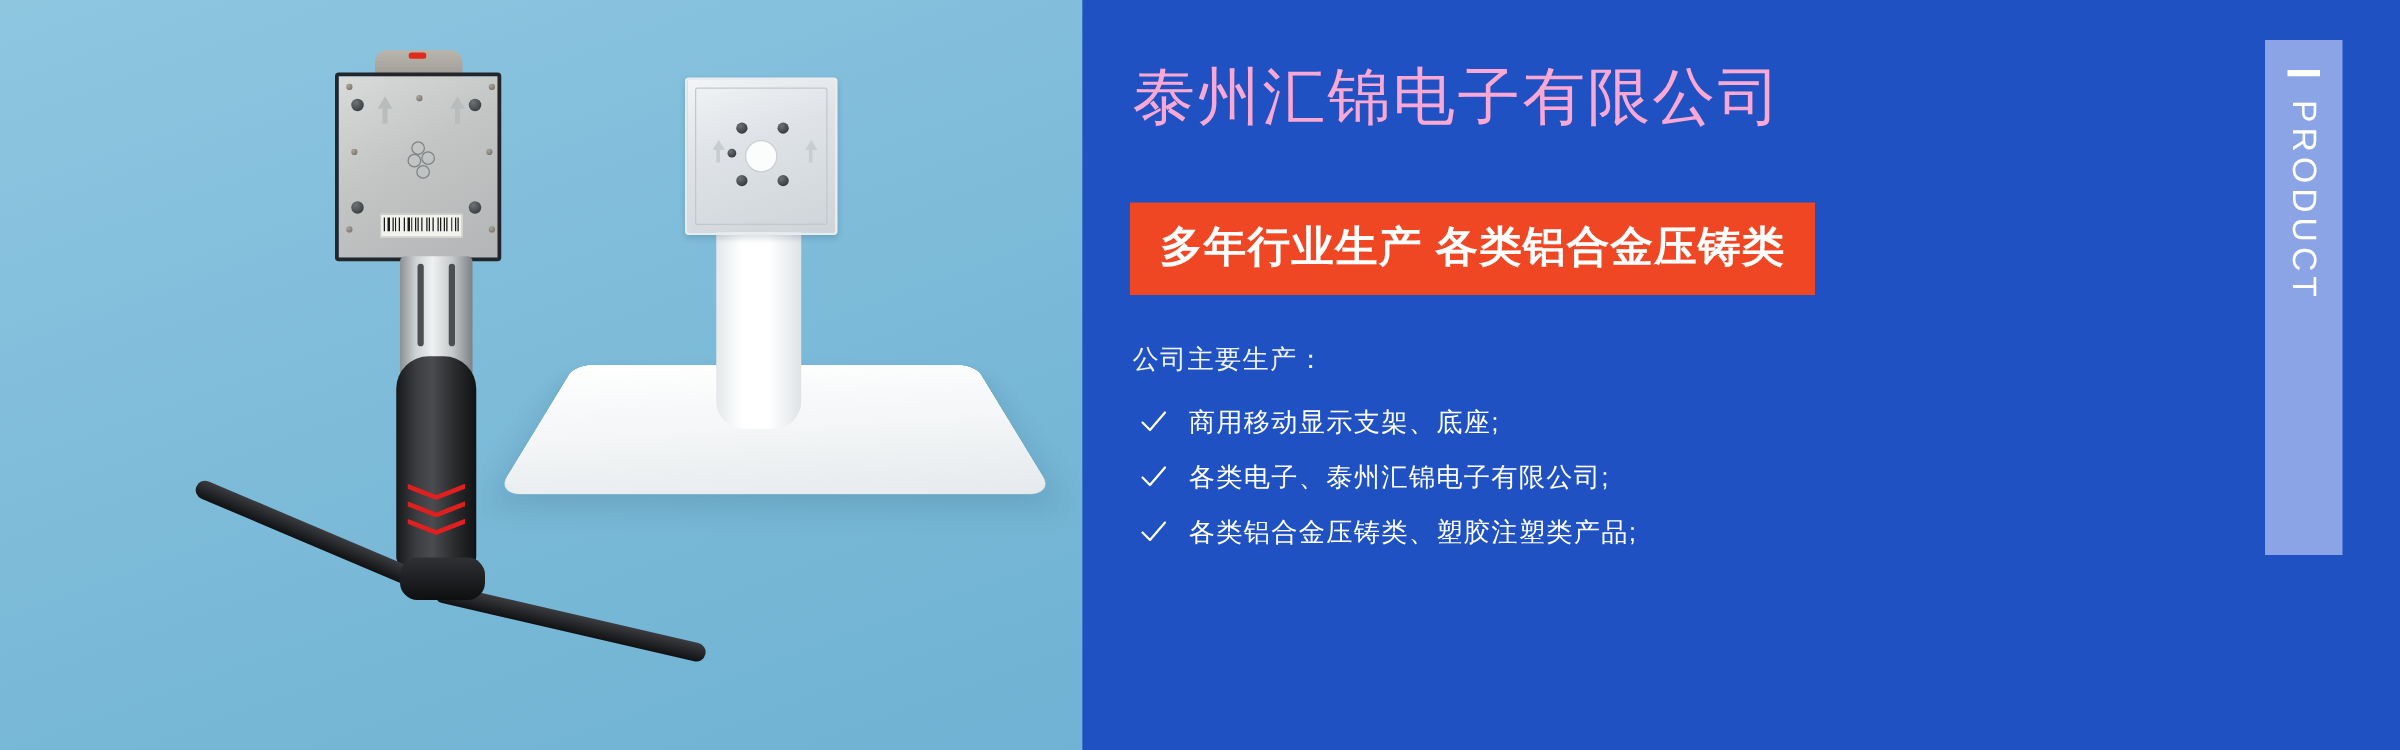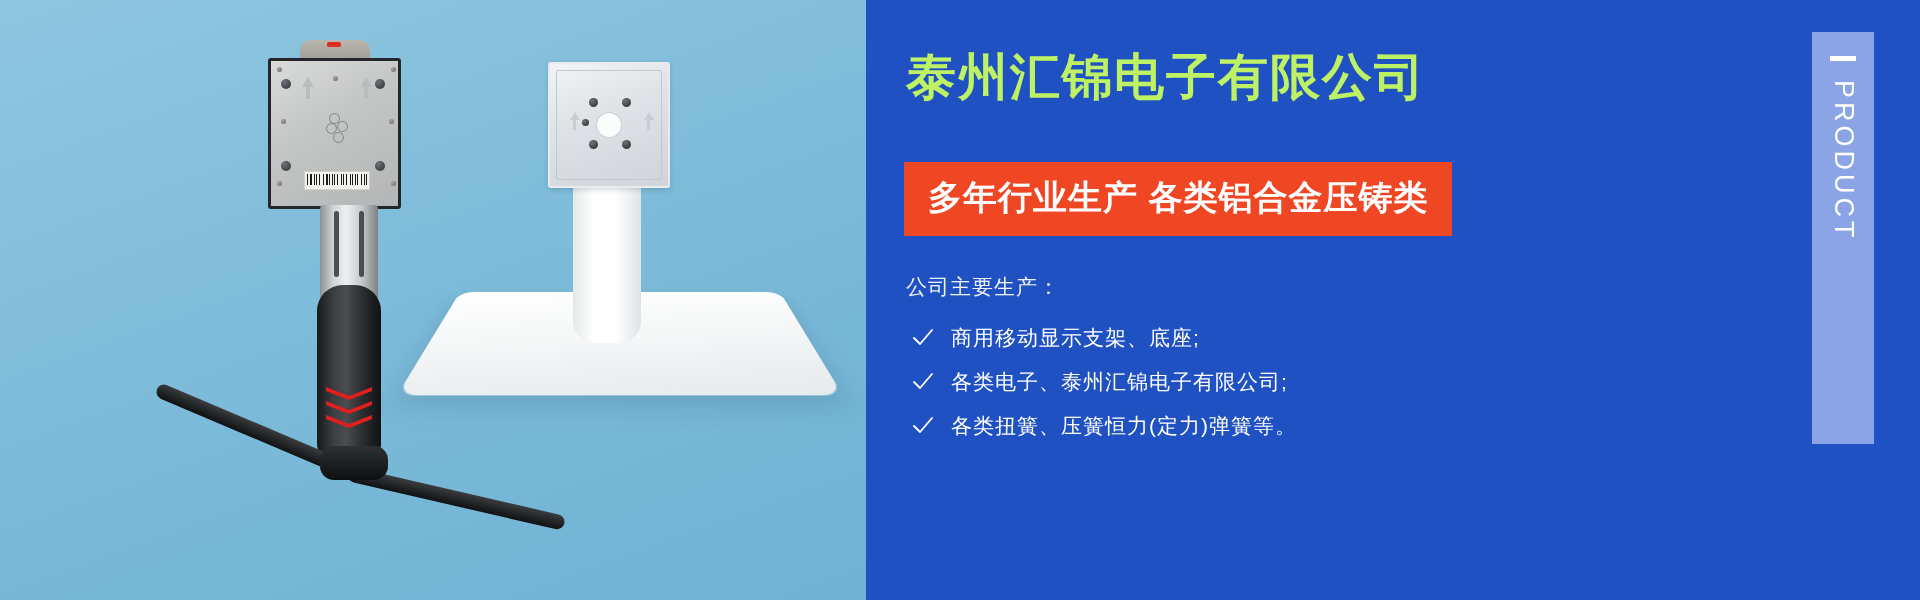--- a/index.html
+++ b/index.html
@@ -175,23 +175,23 @@
 
   
   .content-panel {
     position:relative;
     flex:1 1 auto;
     height:600px;
     background:#1f51c2;
   }
   .headline {
     position:absolute; left:40px; top:44px;
-    color:#bef264;
+    color:#f9a8d4;
     font-size:50px;
-    font-weight:bold;
+    font-weight:normal;
     letter-spacing:2px;
     white-space:nowrap;
   }
   .tagline {
     position:absolute; left:38px; top:162px;
     background:#ef4723;
     color:#ffffff;
     font-size:34px;
     font-weight:bold;
     letter-spacing:1px;
@@ -394,21 +394,21 @@
           </svg>
         </span>
         <span>各类电子、泰州汇锦电子有限公司;</span>
       </li>
       <li>
         <span class="check-icon">
           <svg viewBox="0 0 22 22" width="22" height="22">
             <polyline points="2,11 8,17 20,3" fill="none" stroke="#ffffff" stroke-width="1.8" stroke-linecap="round" stroke-linejoin="round"></polyline>
           </svg>
         </span>
-        <span>各类扭簧、压簧恒力(定力)弹簧等。</span>
+        <span>各类铝合金压铸类、塑胶注塑类产品;</span>
       </li>
     </ul>
 
     <div class="product-tab">
       <div class="product-dash"></div>
       <div class="product-text">PRODUCT</div>
     </div>
 
   </div>
 </div>

